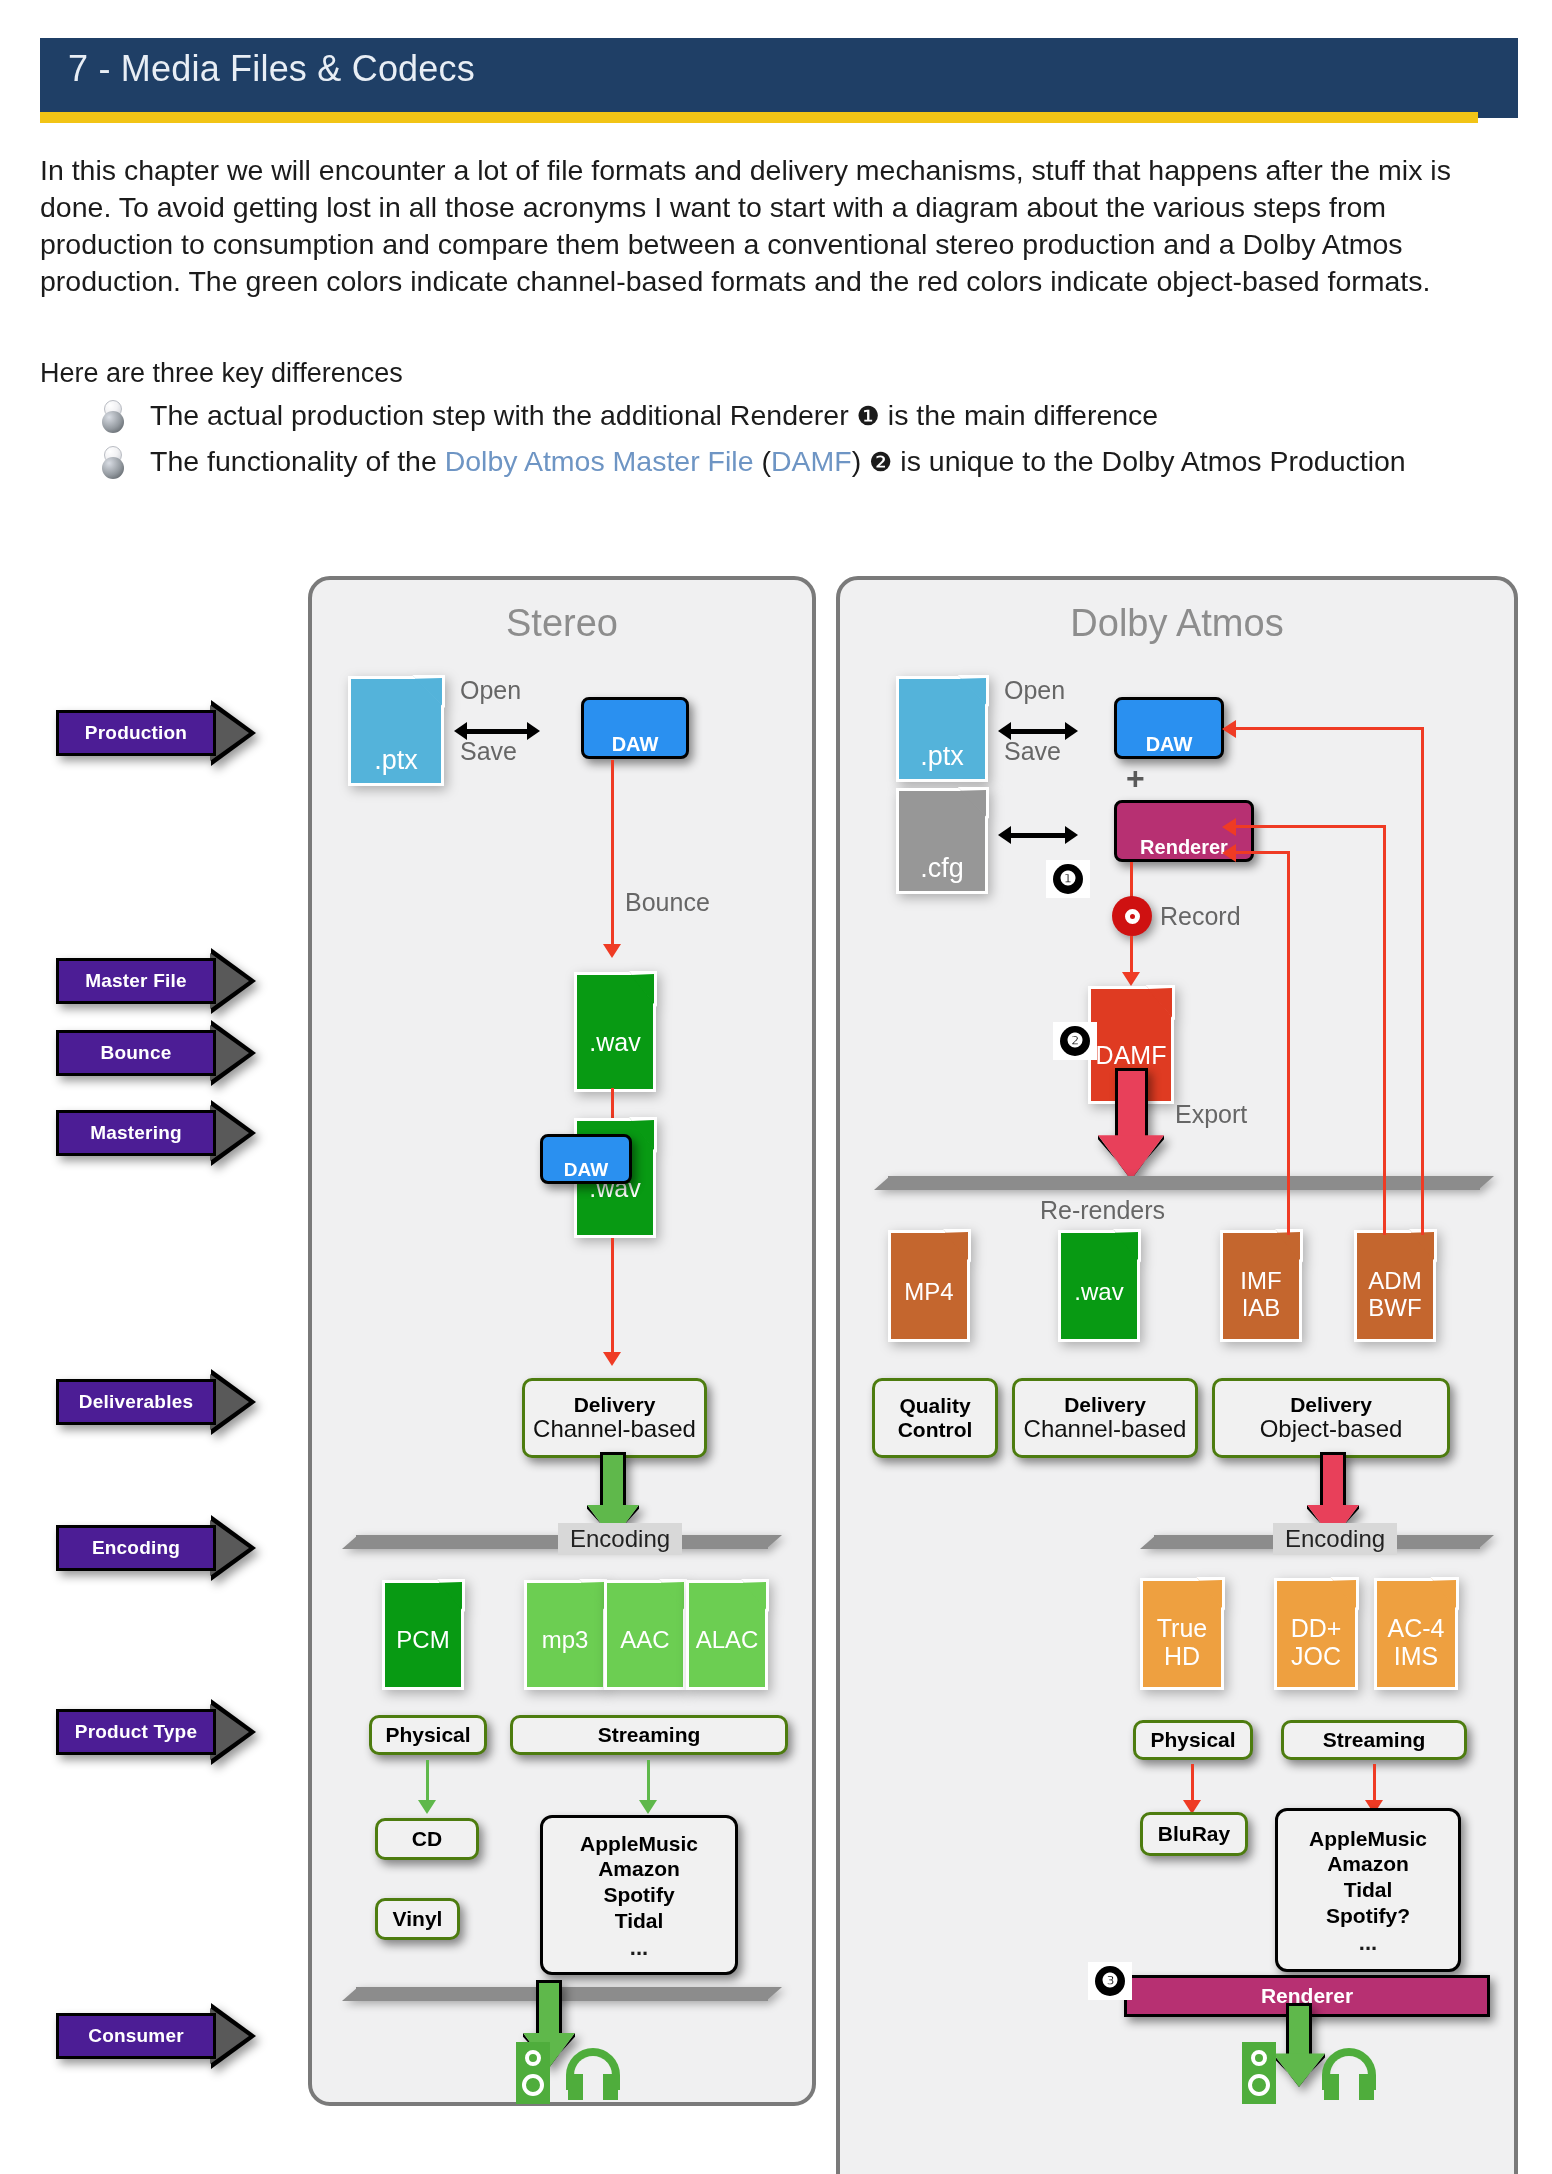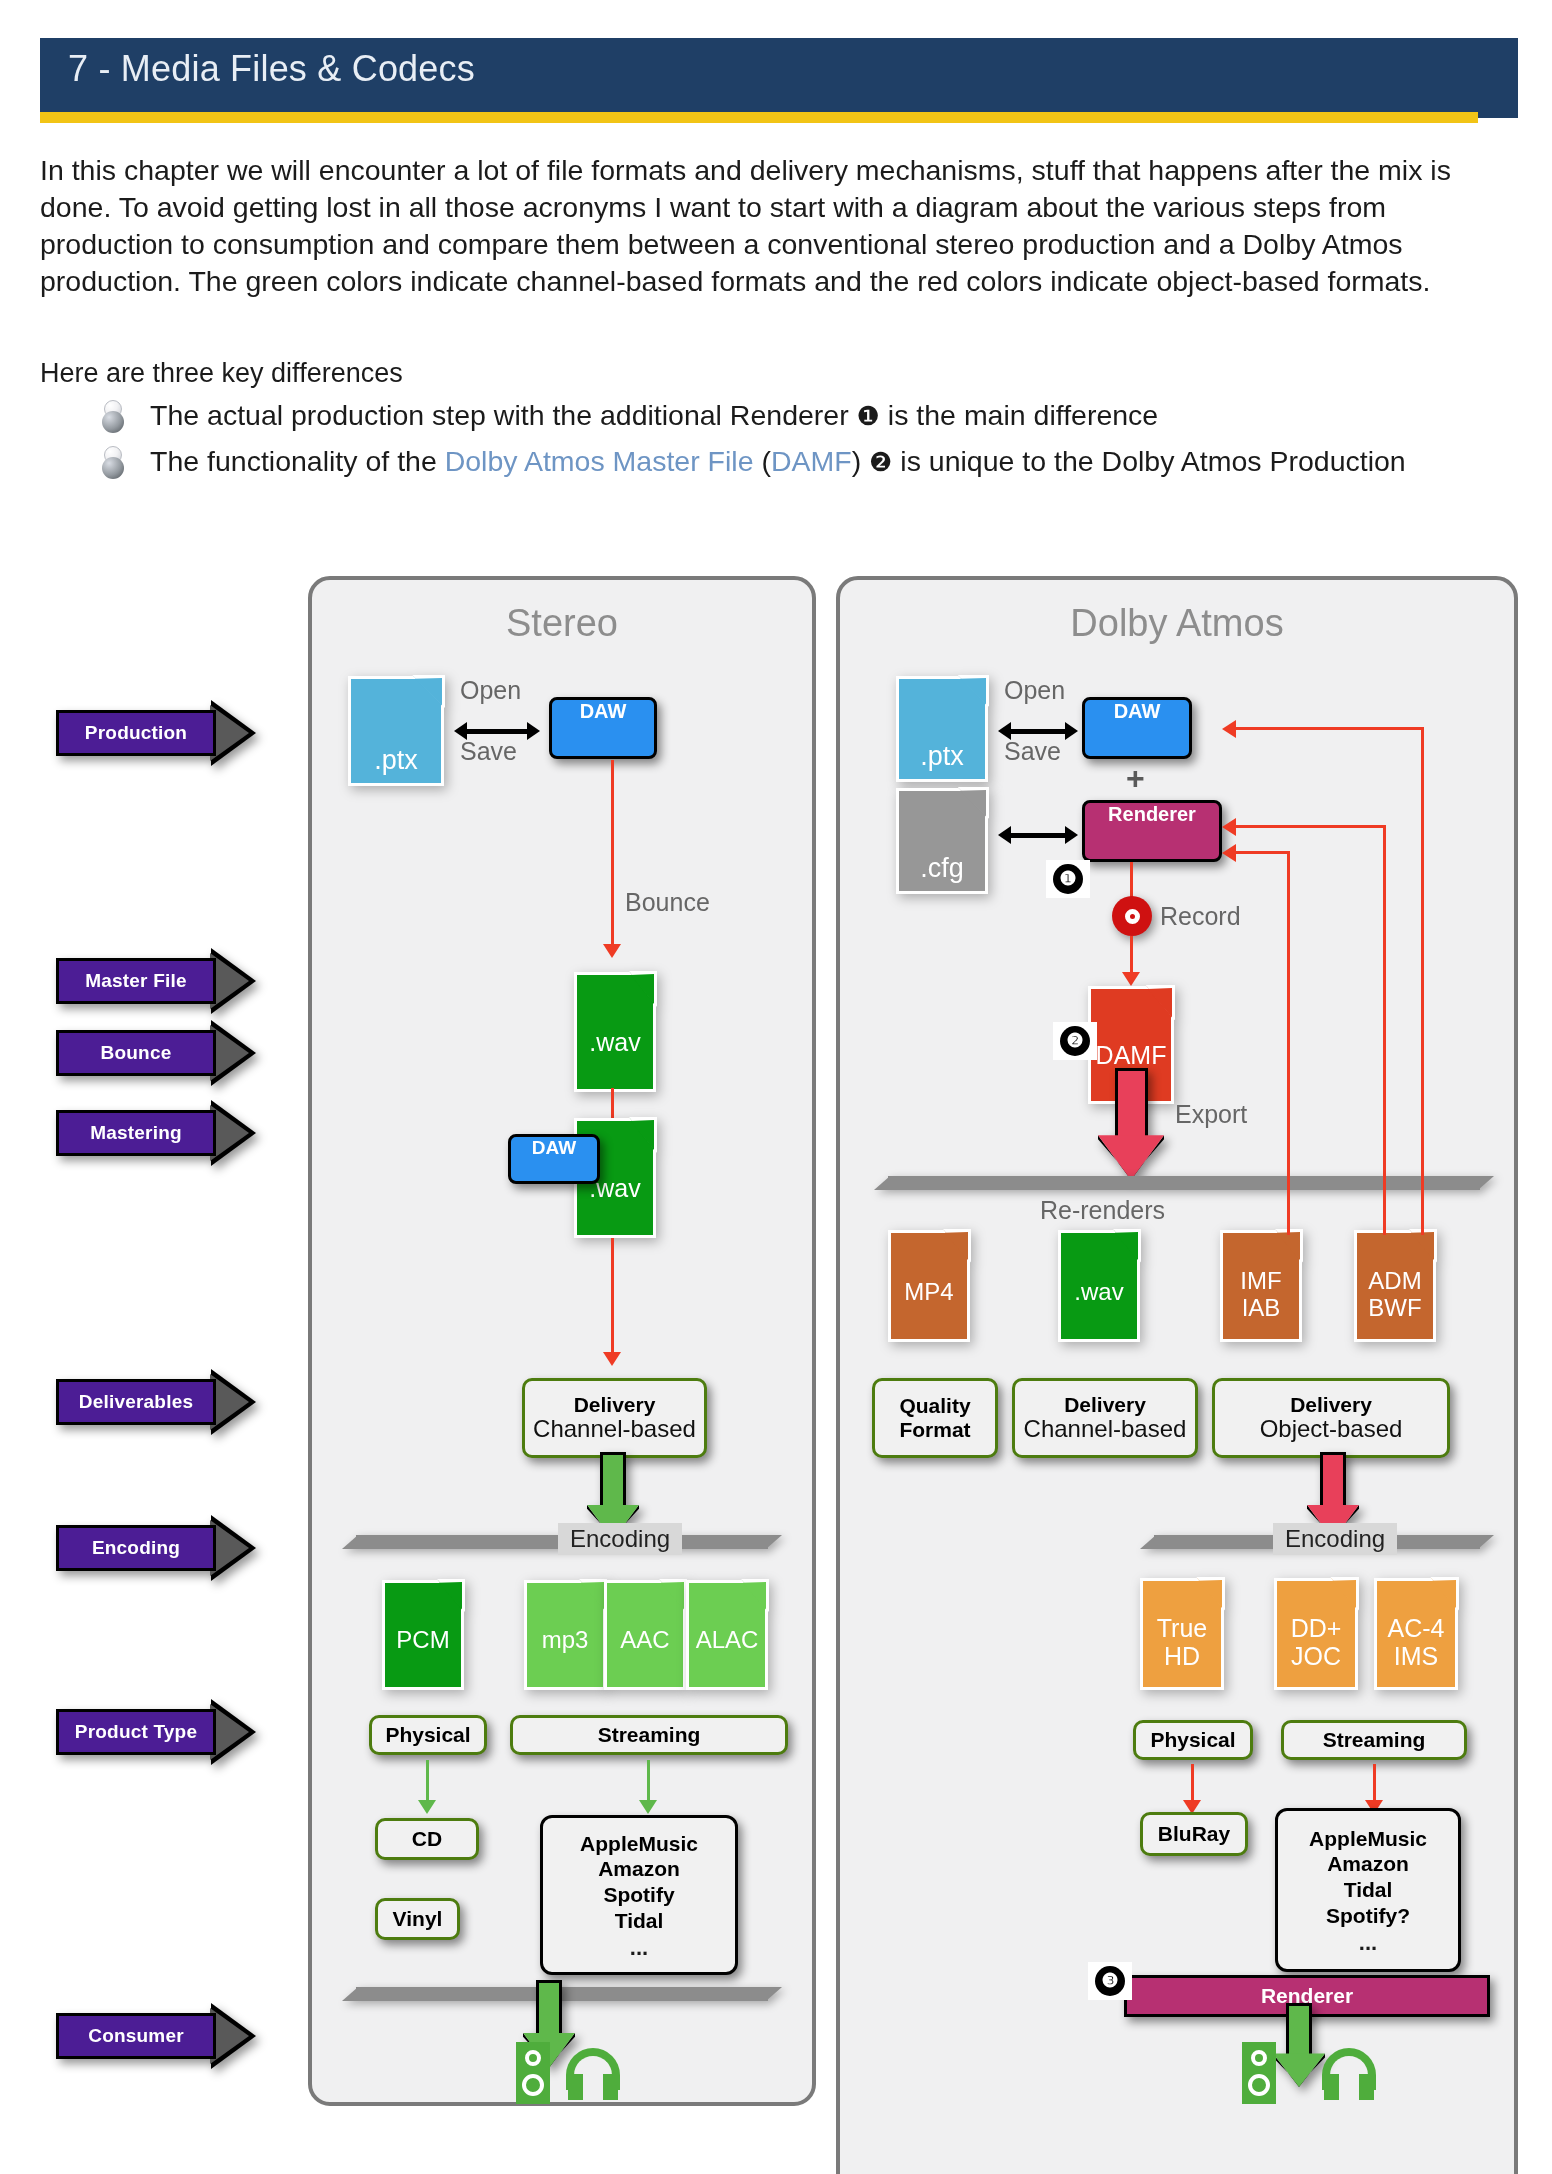--- a/index.html
+++ b/index.html
@@ -113,22 +113,23 @@
 
   .appbox { position:absolute; background:#f1f1f1; border:3px solid #000; border-radius:12px;
     filter:drop-shadow(4px 5px 5px rgba(0,0,0,.45));
     display:flex; flex-direction:column; align-items:center; justify-content:center; }
   .appbox .line { font-weight:bold; font-size:21px; line-height:1.22; color:#000; }
   .appbox .dots { font-weight:bold; font-size:22px; line-height:1.0; margin-top:4px; }
 
   .chip {
     position:absolute; border:3px solid #000; border-radius:8px;
     background:#2a90f0; color:#fff; font-weight:bold; font-size:20px;
-    display:flex; align-items:flex-start; justify-content:center;
+    display:flex; align-items:flex-end; justify-content:center;
     filter:drop-shadow(4px 5px 5px rgba(0,0,0,.45));
+    margin-left:32px;
   }
   .chip.magenta { background:#b73072; }
 
   
   .divbar { position:absolute; height:14px; background:#8c8c8c;
     filter:drop-shadow(3px 3px 4px rgba(0,0,0,.30)); }
   .divbar::before, .divbar::after {
     content:""; position:absolute; top:0; width:16px; height:14px; background:#8c8c8c;
   }
   .divbar::before { left:-14px; clip-path:polygon(100% 0,100% 100%,0 100%); }
@@ -514,21 +515,21 @@
 <div class="harrow-line" style="left:1234px; top:825px; width:152px;"></div>
 <div class="ahead-left" style="left:1222px; top:818px;"></div>
 <div class="vline" style="left:1383px; top:825px; height:410px;"></div>
 
 <div class="harrow-line" style="left:1234px; top:851px; width:56px;"></div>
 <div class="ahead-left" style="left:1222px; top:844px;"></div>
 <div class="vline" style="left:1287px; top:851px; height:384px;"></div>
 
 <div class="boxbtn" style="left:872px; top:1378px; width:126px; height:80px;">
   <div class="b-strong">Quality</div>
-  <div class="b-strong">Format</div>
+  <div class="b-strong">Control</div>
 </div>
 <div class="boxbtn" style="left:1012px; top:1378px; width:186px; height:80px;">
   <div class="b-strong">Delivery</div>
   <div class="b-reg">Channel-based</div>
 </div>
 <div class="boxbtn" style="left:1212px; top:1378px; width:238px; height:80px;">
   <div class="b-strong">Delivery</div>
   <div class="b-reg">Object-based</div>
 </div>
 

